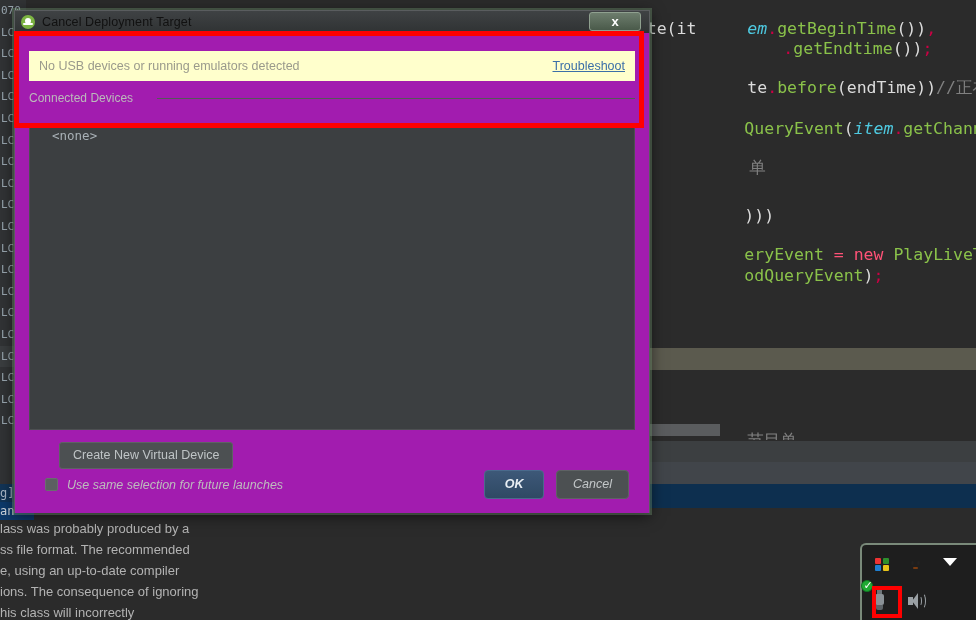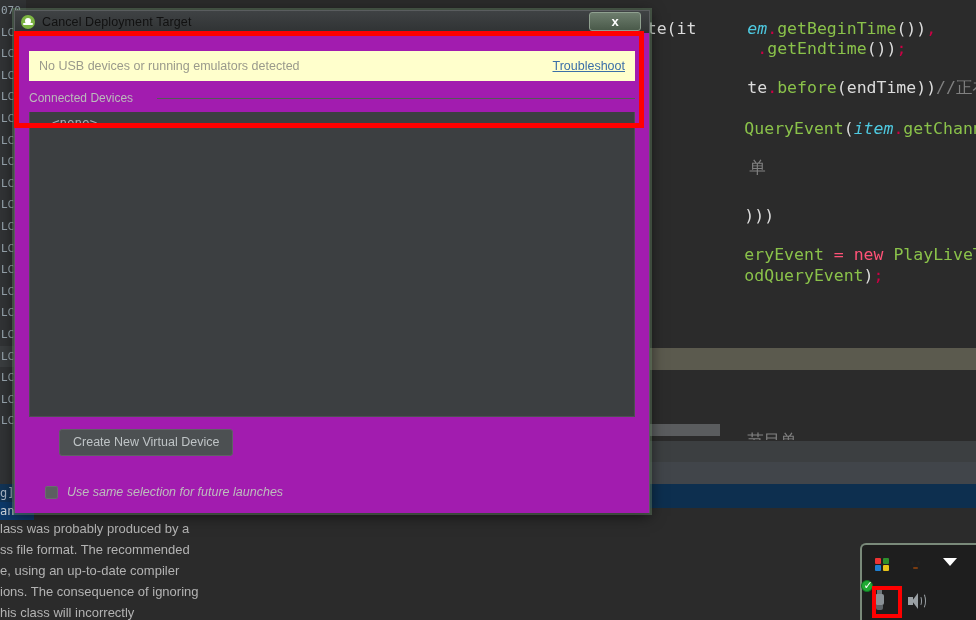--- a/index.html
+++ b/index.html
@@ -177,21 +177,21 @@
     gap: 24px;
   }
   .section-hdr-label {
     font-size: 12px; color: #bbbbbb; white-space: nowrap;
   }
   .section-hdr-line {
     flex: 1; height: 1px; background: #555859;
   }
 
   .device-list {
-    margin: 7px 2px 0 2px;
+    margin: 20px 2px 0 2px;
     height: 305px;
     border: 1px solid #4d5052;
     border-top: none;
     background: #3c3f41;
     padding-top: 2px;
   }
   .device-row {
     padding: 1px 0 0 22px;
     font-family: "DejaVu Sans Mono", monospace;
     font-size: 12.5px;
@@ -388,21 +388,21 @@
         <div class="gl">LC</div>
       </div>
 
       <div class="code-layer">
         <div class="cl" style="left:150px; top:-4px;">
           <span class="vari">Date</span><span class="plain"> </span><span class="white">beginTime</span><span class="plain"> </span><span class="kw2">=</span><span class="plain"> </span><span class="vari">TimeShowUtil</span><span class="semi">.</span><span class="plain">formatToDate(it</span>
         </div>
         <div class="cl" style="left:648px; top:-4px;">
           <span class="vari">em</span><span class="semi">.</span><span class="fn">getBeginTime</span><span class="plain">())</span><span class="semi">,</span>
         </div>
-        <div class="cl" style="left:658px; top:16px;">
+        <div class="cl" style="left:684px; top:16px;">
           <span class="semi">.</span><span class="fn">getEndtime</span><span class="plain">())</span><span class="semi">;</span>
         </div>
         <div class="cl" style="left:648px; top:55px;">
           <span class="plain">te</span><span class="semi">.</span><span class="fn">before</span><span class="plain">(endTime))</span><span class="cmt">//正在播放</span>
         </div>
         <div class="cl" style="left:645px; top:96px;">
           <span class="fn">QueryEvent</span><span class="plain">(</span><span class="vari">item</span><span class="semi">.</span><span class="fn">getChannelcode</span>
         </div>
         <div class="cl" style="left:650px; top:135px;">
           <span class="cmt">单</span>
@@ -469,20 +469,24 @@
       <div class="device-list">
         <div class="device-row">&lt;none&gt;</div>
       </div>
 
       <div class="cnvd-btn">Create New Virtual Device</div>
 
       <div class="dlg-footer">
         <div class="chk-wrap">
           <span class="chk-box"></span>
           <span class="chk-label">Use same selection for future launches</span>
+        </div>
+        <div class="btn-group">
+          <div class="btn primary">OK</div>
+          <div class="btn secondary">Cancel</div>
         </div>
       </div>
 
     </div>
   </div>
 
   <div class="red-box" id="redbox-top"></div>
 
   <div class="tray">
     <div class="tray-inner">

